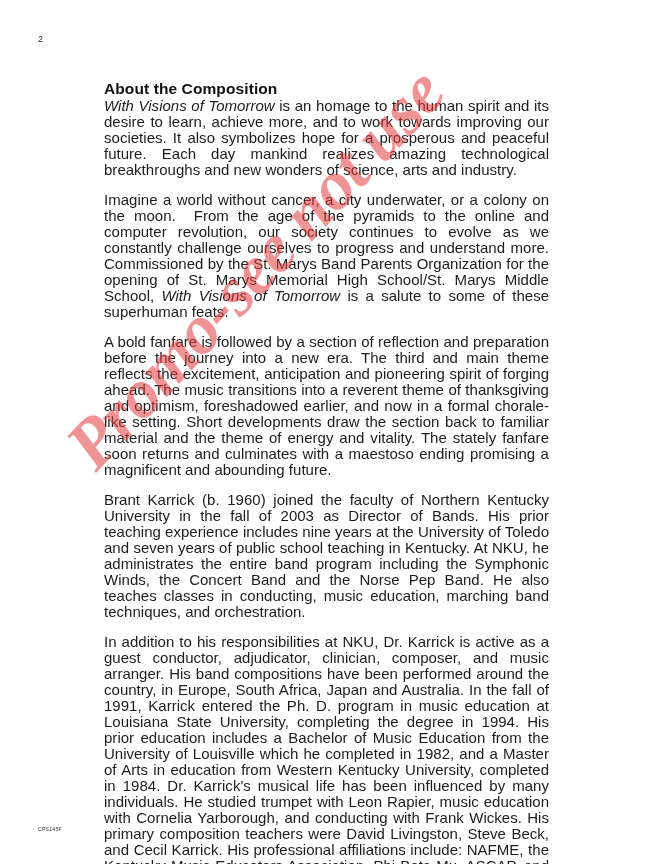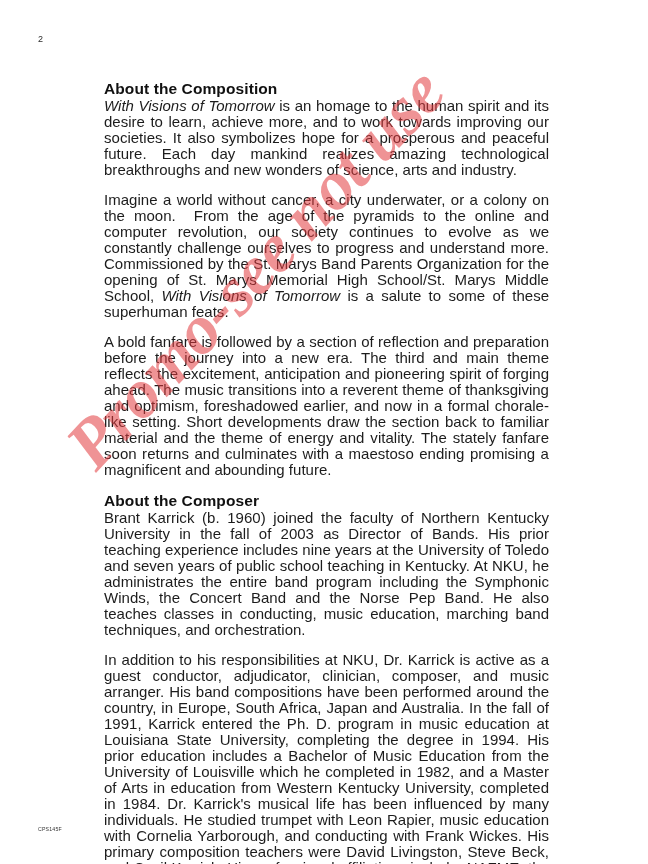--- a/index.html
+++ b/index.html
@@ -109,21 +109,20 @@
   <div class="content">
 
     <h1 class="section-title title-composition">About the Composition</h1>
 
     <p class="body-text"><span class="italic">With Visions of Tomorrow</span> is an homage to the human spirit and its desire to learn, achieve more, and to work towards improving our societies. It also symbolizes hope for a prosperous and peaceful future. Each day mankind realizes amazing technological breakthroughs and new wonders of science, arts and industry.</p>
 
     <p class="body-text">Imagine a world without cancer, a city underwater, or a colony on the moon.&nbsp; From the age of the pyramids to the online and computer revolution, our society continues to evolve as we constantly challenge ourselves to progress and understand more. Commissioned by the St. Marys Band Parents Organization for the opening of St. Marys Memorial High School/St. Marys Middle School, <span class="italic">With Visions of Tomorrow</span> is a salute to some of these superhuman feats.</p>
 
     <p class="body-text">A bold fanfare is followed by a section of reflection and preparation before the journey into a new era. The third and main theme reflects the excitement, anticipation and pioneering spirit of forging ahead. The music transitions into a reverent theme of thanksgiving and optimism, foreshadowed earlier, and now in a formal chorale-like setting.  Short developments draw the section back to familiar material and the theme of energy and vitality. The stately fanfare soon returns and culminates with a maestoso ending promising a magnificent and abounding future.</p>
 
-    <h1 class="section-title title-composer">About the Composer</h1>
 
     <p class="body-text">Brant Karrick (b. 1960) joined the faculty of Northern Kentucky University in the fall of 2003 as Director of Bands. His prior teaching experience includes nine years at the University of Toledo and seven years of public school teaching in Kentucky. At NKU, he administrates the entire band program including the Symphonic Winds, the Concert Band and the Norse Pep Band. He also teaches classes in conducting, music education, marching band techniques, and orchestration.</p>
 
     <p class="body-text">In addition to his responsibilities at NKU, Dr. Karrick is active as a guest conductor, adjudicator, clinician, composer, and music arranger. His band compositions have been performed around the country, in Europe, South Africa, Japan and Australia. In the fall of 1991, Karrick entered the Ph. D. program in music education at Louisiana State University, completing the degree in 1994. His prior education includes a Bachelor of Music Education from the University of Louisville which he completed in 1982, and a Master of Arts in education from Western Kentucky University, completed in 1984. Dr. Karrick's musical life has been influenced by many individuals. He studied trumpet with Leon Rapier, music education with Cornelia Yarborough, and conducting with Frank Wickes. His primary composition teachers were David Livingston, Steve Beck, and Cecil Karrick.  His professional affiliations include: NAFME, the Kentucky Music Educators Association, Phi Beta Mu, ASCAP, and the College Band Directors National Association.  He is a native of Bowling Green, KY and has four children, Connor, Molly, Ross and Natalie.</p>
 
   </div>
 
   <div class="footer-code">CPS145F</div>
 
   <div class="watermark">

